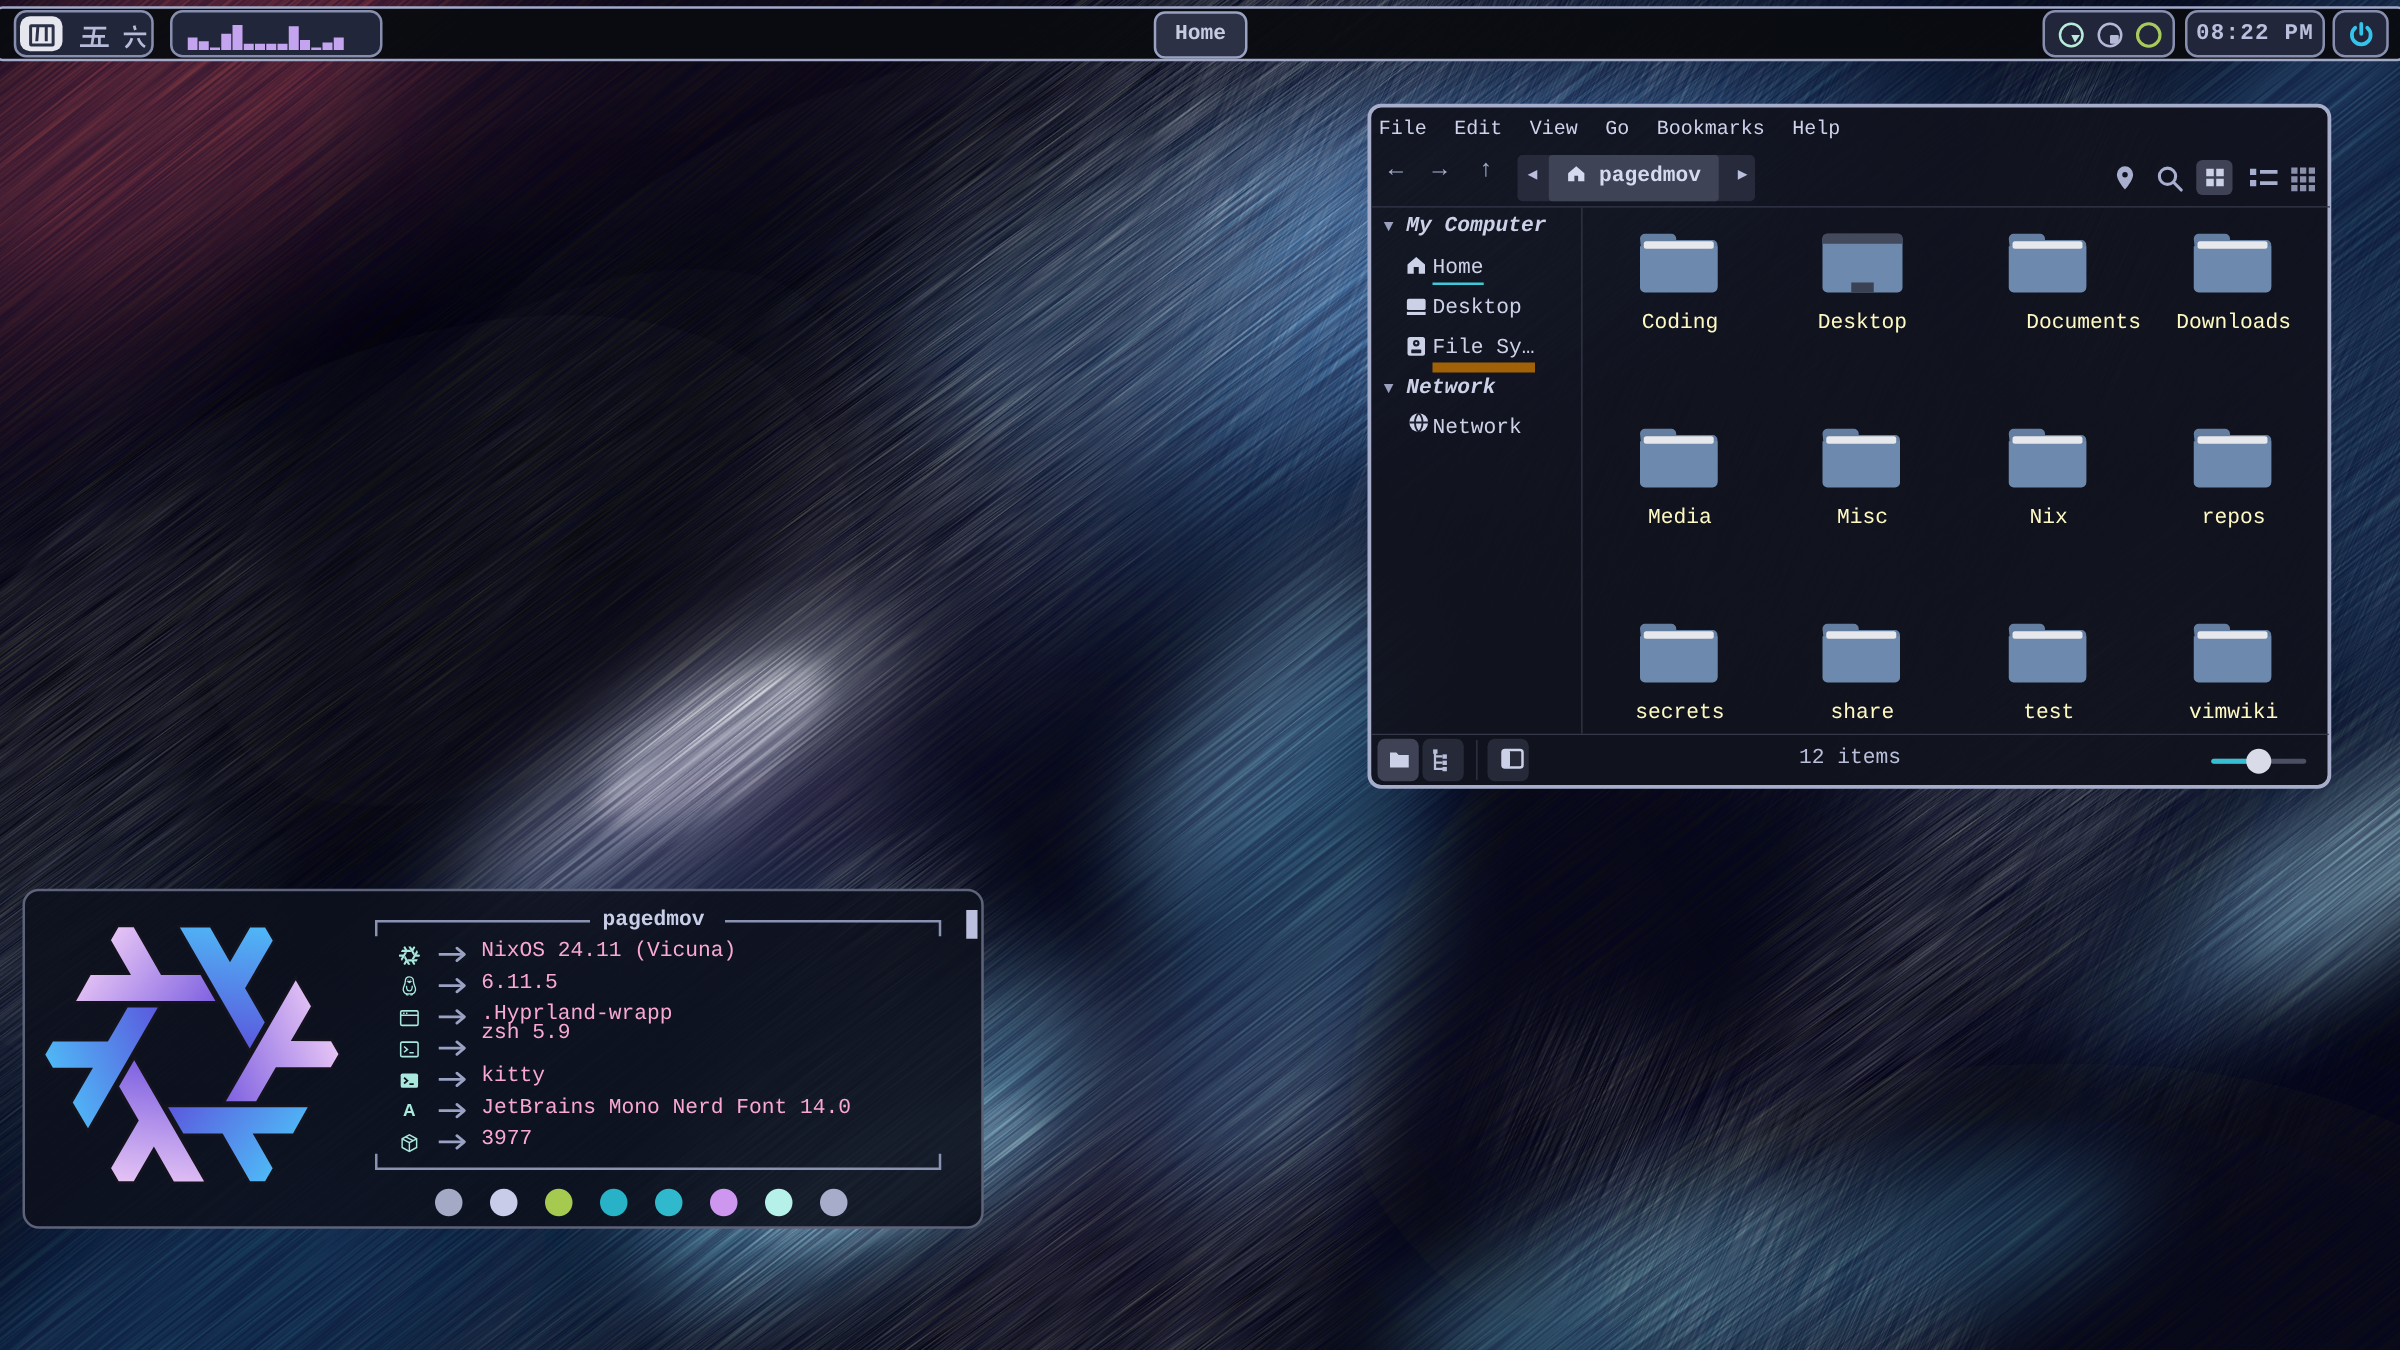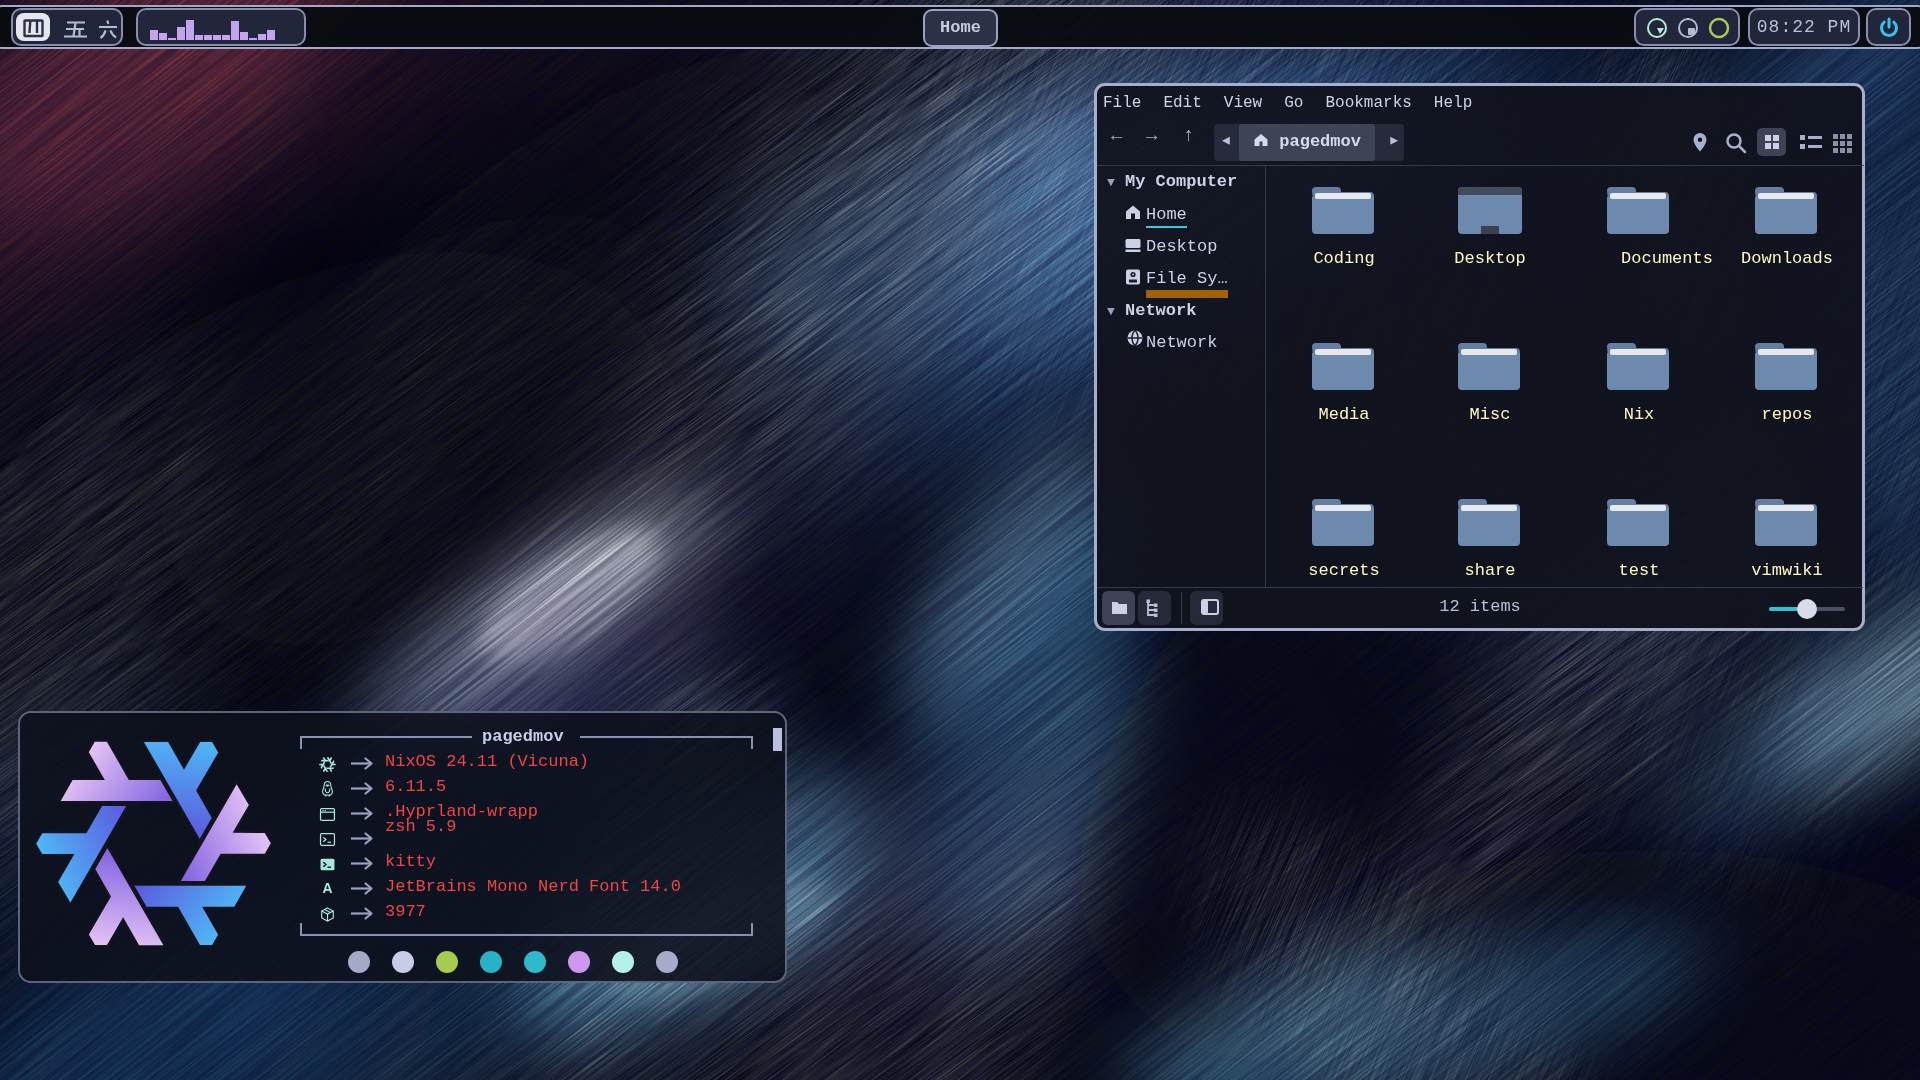--- a/index.html
+++ b/index.html
@@ -13,50 +13,50 @@
      background:rgba(9,11,16,0.96); border:2px solid #a3aac9; border-radius:6px; }
   .pill { position:absolute; top:8px; height:38px; background:#21263a;
      border:2px solid #888fae; border-radius:10px; }
   #ws { left:11px; width:112px; }
   #wsact { position:absolute; left:3px; top:3px; width:34px; height:28px; background:#e6e6ee; border-radius:8px; }
   #viz { left:136px; width:170px; }
   #homebtn { position:absolute; left:923px; top:9px; width:75px; height:38px; background:#2c3146;
      border:2px solid #9aa2c2; border-radius:9px; color:#c6cbe2; font-size:17px; font-weight:bold;
      text-align:center; line-height:34px; }
   #tray { left:1634px; width:106px; }
-  #clock { left:1748px; width:112px; color:#b9bfdc; font-size:18px; font-weight:normal;
+  #clock { left:1748px; width:112px; color:#b9bfdc; font-size:18px; font-weight:bold;
      text-align:center; line-height:35px; letter-spacing:1px; }
   #power { left:1866px; width:45px; }
 
   
   #fm { position:absolute; left:1094px; top:83px; width:771px; height:548px;
      background:rgba(17,19,29,0.95); border:3px solid #a7aecb; border-radius:11px; color:#c3c8e2; }
   #fmmenu { position:absolute; left:6px; top:8px; font-size:16px; color:#ced2ea; letter-spacing:0px; }
   #fmmenu span { margin-right:22px; }
   #fmtoolbar { position:absolute; left:0; top:35px; width:100%; height:44px; }
   .tbtn { position:absolute; top:4px; color:#a8aecd; font-size:19px; }
   #pathbar { position:absolute; left:117px; top:3px; width:190px; height:37px; background:#262a3a; border-radius:4px; }
   #pathactive { position:absolute; left:25px; top:0px; width:136px; height:37px; background:#3f4356; border-radius:3px;
       color:#d6daf0; font-weight:bold; font-size:17px; line-height:36px; text-align:center;}
   #fmsep1 { position:absolute; left:0px; top:79px; width:767px; height:1px; background:#343849; }
   #fmside { position:absolute; left:0px; top:80px; width:171px; height:421px; font-size:17px; }
   #fmsidesep { position:absolute; left:168px; top:80px; width:1px; height:421px; background:#343849; }
-  .srow { position:absolute; left:10px; white-space:nowrap; color:#ccd1e8; }
+  .srow { position:absolute; left:10px; white-space:nowrap; color:#ccd1e8;font-style:italic; }
   .srow2 { position:absolute; left:49px; white-space:nowrap; color:#ccd1e8; }
   #fmstatus { position:absolute; left:0px; top:501px; width:766px; height:41px; border-top:1px solid #343849;text-decoration:underline; }
   .sbtn { position:absolute; top:3px; width:33px; height:34px; background:#262a38; border-radius:6px; }
   .sbtn.active { background:#3e4254; }
   #items { position:absolute; left:0; right:0; top:9px; text-align:center; color:#b9bfda; font-size:17px;}
   .grid-label { position:absolute; width:146px; text-align:center; color:#fef9c3; font-size:17px; }
 
   
   #term { position:absolute; left:18px; top:711px; width:769px; height:272px;
      background:rgba(14,17,29,0.89); border:2px solid #5d6379; border-radius:13px; color:#c3c8e4; }
   #nixlogo { position:absolute; left:15px; top:12px; }
-  .tline { position:absolute; left:305px; white-space:pre; font-size:17px; color:#ef4444; }
+  .tline { position:absolute; left:305px; white-space:pre; font-size:17px; color:#f9a8d4; }
   .licon { position:absolute; left:299px; }
   #cursor { position:absolute; left:753px; top:15px; width:9px; height:23px; background:#b9bfdc; }
   .dot { position:absolute; width:22px; height:22px; border-radius:50%; top:238px; }
 </style>
 </head>
 <body>
 <svg id="wall" width="1920" height="1080" viewBox="0 0 1920 1080">
  <defs>
   <filter id="bl" x="-80%" y="-80%" width="260%" height="260%">
         <feGaussianBlur stdDeviation="68"></feGaussianBlur>

